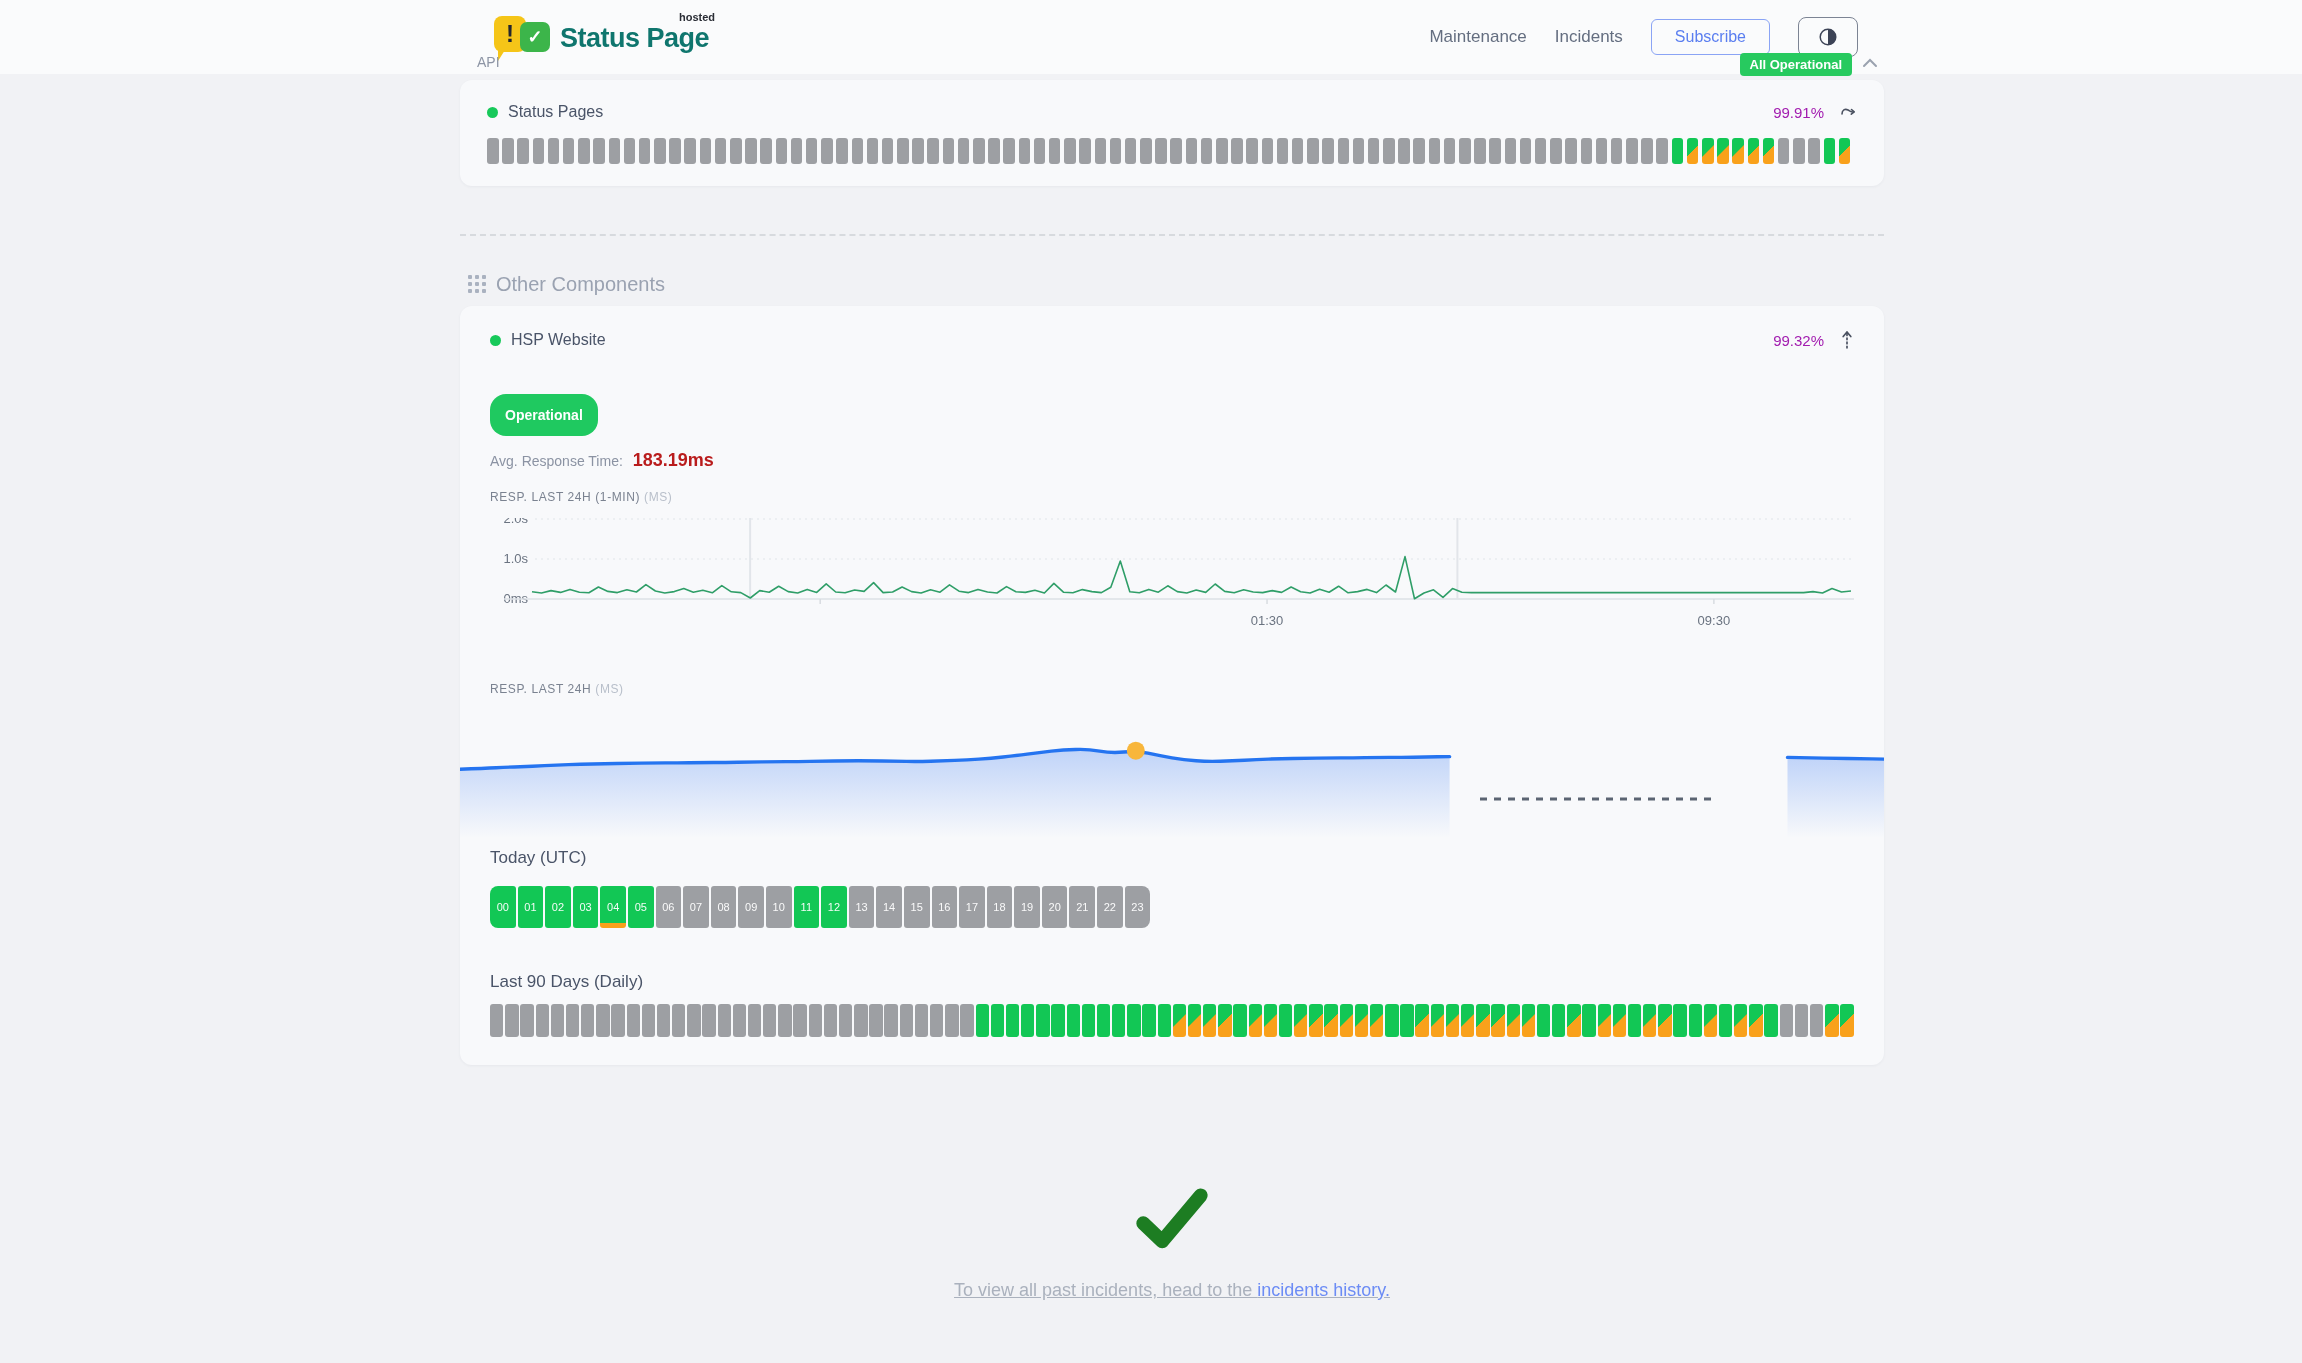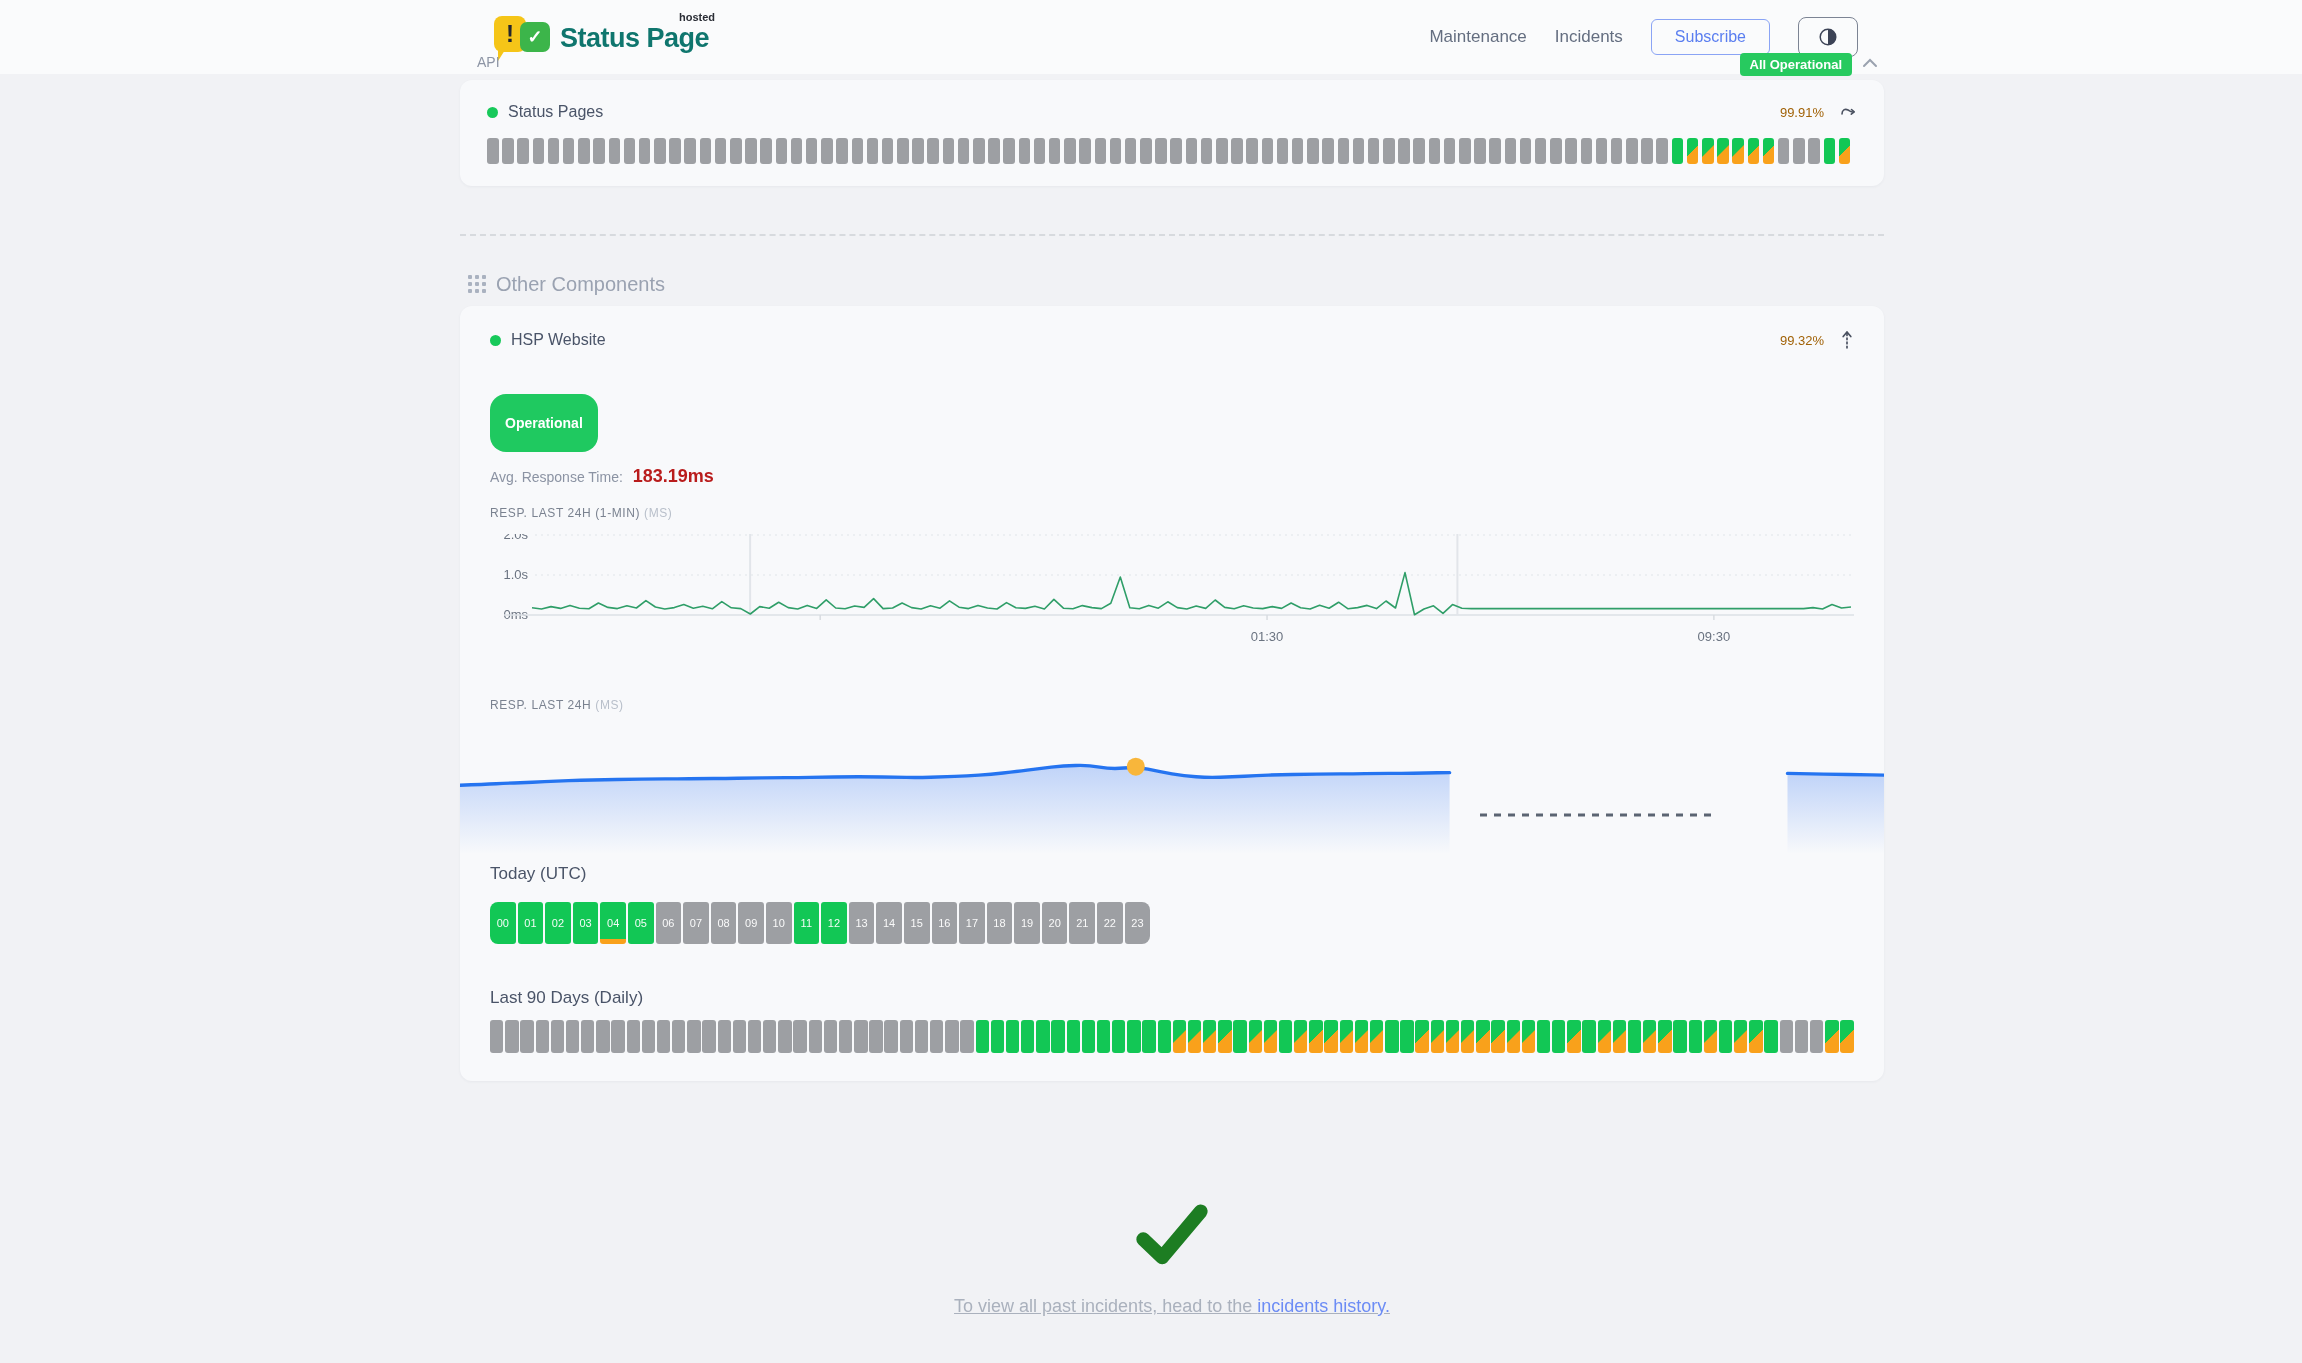--- a/index.html
+++ b/index.html
@@ -59,35 +59,35 @@
   .api-label { margin-top: -20px; margin-left: 17px; font-size: 14px; color: #8d95a5; height: 18px; }
   .card {
     background: #f8f9fb; border-radius: 12px;
     box-shadow: 0 1px 3px rgba(40,50,70,0.05);
   }
   .card-api { margin-top: 8px; padding: 20px 27px 22px 27px; }
   .comp-row { display: flex; align-items: center; height: 24px; }
   .dot { width: 11px; height: 11px; border-radius: 50%; background: #17c95a; margin-right: 10px; }
   .comp-name { font-size: 16px; color: #4a5468; }
   .comp-right { margin-left: auto; display: flex; align-items: center; gap: 16px; }
-  .comp-pct { font-size: 13px; color: #a16207; }
+  .comp-pct { font-size: 15px; color: #a21caf; }
   .bars-row { display: flex; gap: 3.7px; margin-top: 14px; }
   .bar { width: 11.5px; height: 26px; border-radius: 3px; background: #9d9fa3; }
   .bar.up { background: #12c755; }
   .bar.deg { background: linear-gradient(135deg, #12c755 49%, #f9a11b 51%); }
   .dashed-divider { margin-top: 48px; border-top: 2px dashed #d7dade; }
   .section-title {
     margin-top: 36px; margin-left: 8px; display: flex; align-items: center; gap: 10px;
     font-size: 20px; color: #9aa2b1; height: 24px;
   }
   .card-main { margin-top: 10px; padding: 22px 30px 28px 30px; }
   .badge-op {
     display: inline-block; margin-top: 42px;
     background: #1fc960; color: #fff; font-weight: bold; font-size: 14px;
-    padding: 21px 15px; border-radius: 16px;
+    padding: 13px 15px; border-radius: 16px;
   }
   .avg-line { margin-top: 14px; font-size: 14px; color: #8b93a3; height: 22px; }
   .avg-value { font-size: 18px; font-weight: bold; color: #b91c1c; margin-left: 6px; }
   .chart-label { margin-top: 18px; font-size: 12px; letter-spacing: 0.6px; color: #7a8290; height: 14px; }
   .chart-label .unit { color: #b8bfca; }
   .chart1-wrap { margin-top: 14px; }
   .chart2-label { margin-top: 36px; }
   .chart2-wrap { margin: 14px -30px 0 -30px; height: 130px; }
   .sub-head { margin-top: 8px; font-size: 17px; color: #4a5468; height: 20px; }
   .sub-head-2 { margin-top: 44px; }

